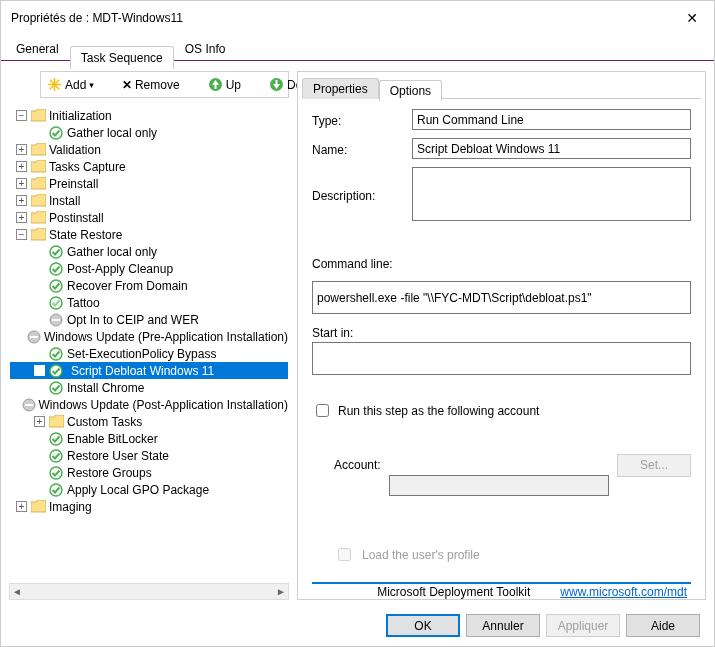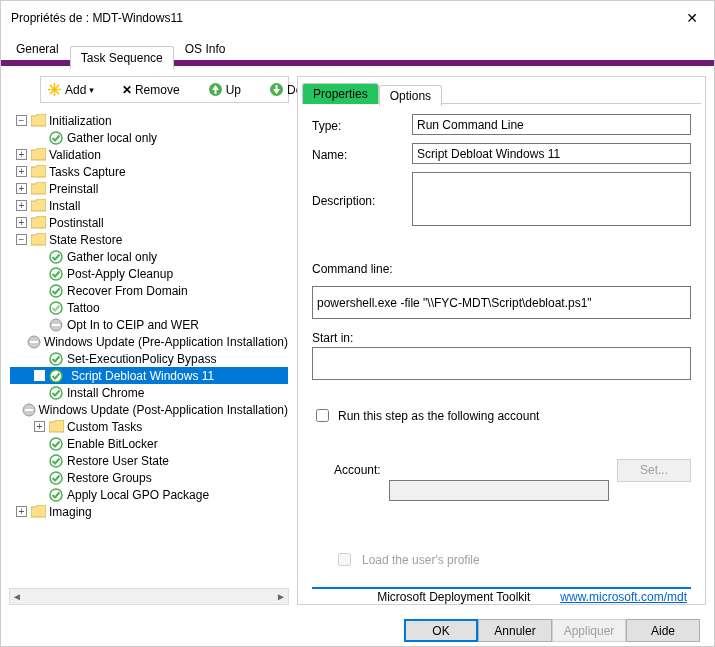--- a/index.html
+++ b/index.html
@@ -19,21 +19,21 @@
     display: flex;
     align-items: center;
     justify-content: space-between;
     padding: 6px 10px 2px 10px;
     height:30px;
   }
   .titlebar .title { font-size: 12px; }
   .titlebar .close { font-size: 14px; cursor:pointer; padding:0 6px;}
   .tabs {
     display:flex;
-    border-bottom:6px solid #701a75;
+    border-bottom:1px solid #701a75;
     padding: 6px 4px 0 4px;
     gap:0;
   }
   .tab {
     padding:4px 10px;
     border:1px solid transparent;
     border-bottom:none;
     cursor:pointer;
     font-size:12px;
     position:relative;
@@ -129,21 +129,21 @@
   .subtabs {
     display:flex;
     padding:6px 0 0 4px;
   }
   .subt {
     padding:3px 10px;
     border:1px solid #ccc;
     border-bottom:none;
     cursor:pointer;
     font-size:12px;
-    background:#22c55e;
+    background:#e5e5e5;
     border-top-left-radius:3px;
     border-top-right-radius:3px;
     position:relative;
   }
   .subt.active { z-index:2; }
   .subt:not(.active){ top:2px; background:#fff;}
   .subt-divider{border-bottom:1px solid #ccc; margin-top:-1px;margin-left:4px;margin-right:4px;}
   .form {
     padding:10px 14px;
     display:flex;
@@ -188,20 +188,21 @@
     align-items:center;
     justify-content:flex-end;
     gap:30px;
     padding-right:4px;
     font-size:12px;
   }
   .footer a { color:#0066cc; }
   .dlg-buttons {
     display:flex;
     justify-content:flex-end;
+    gap:6px;
     padding:10px 14px;
     height:44px;
   }
   .disabled-text{color:#a0a0a0;margin-top:41px;}
   svg{display:block;}
 </style>
 </head>
 <body>
 
 <div class="titlebar">

